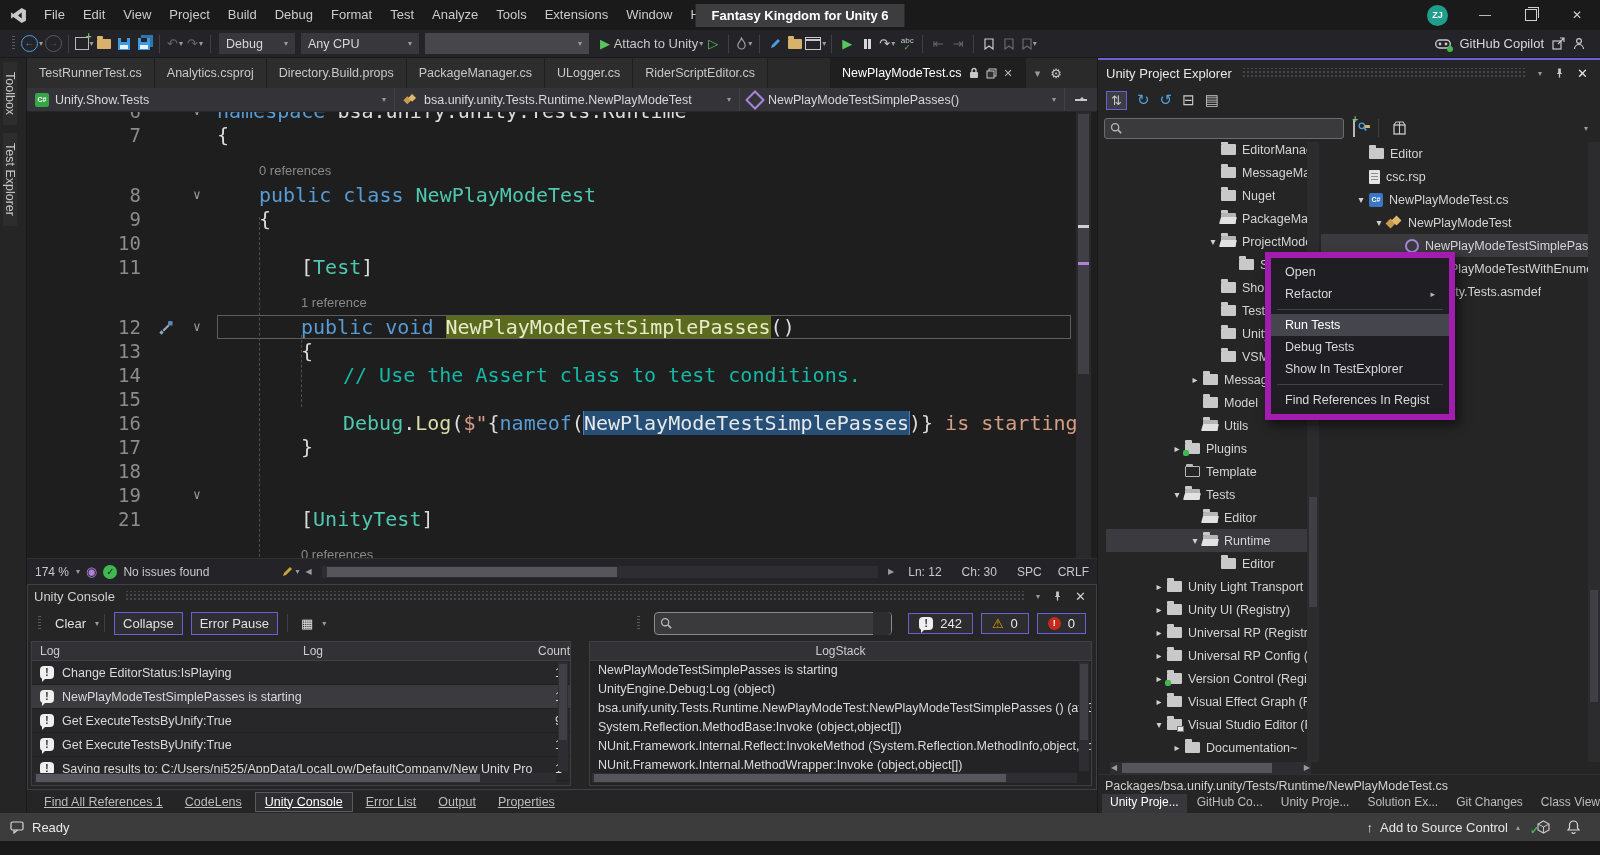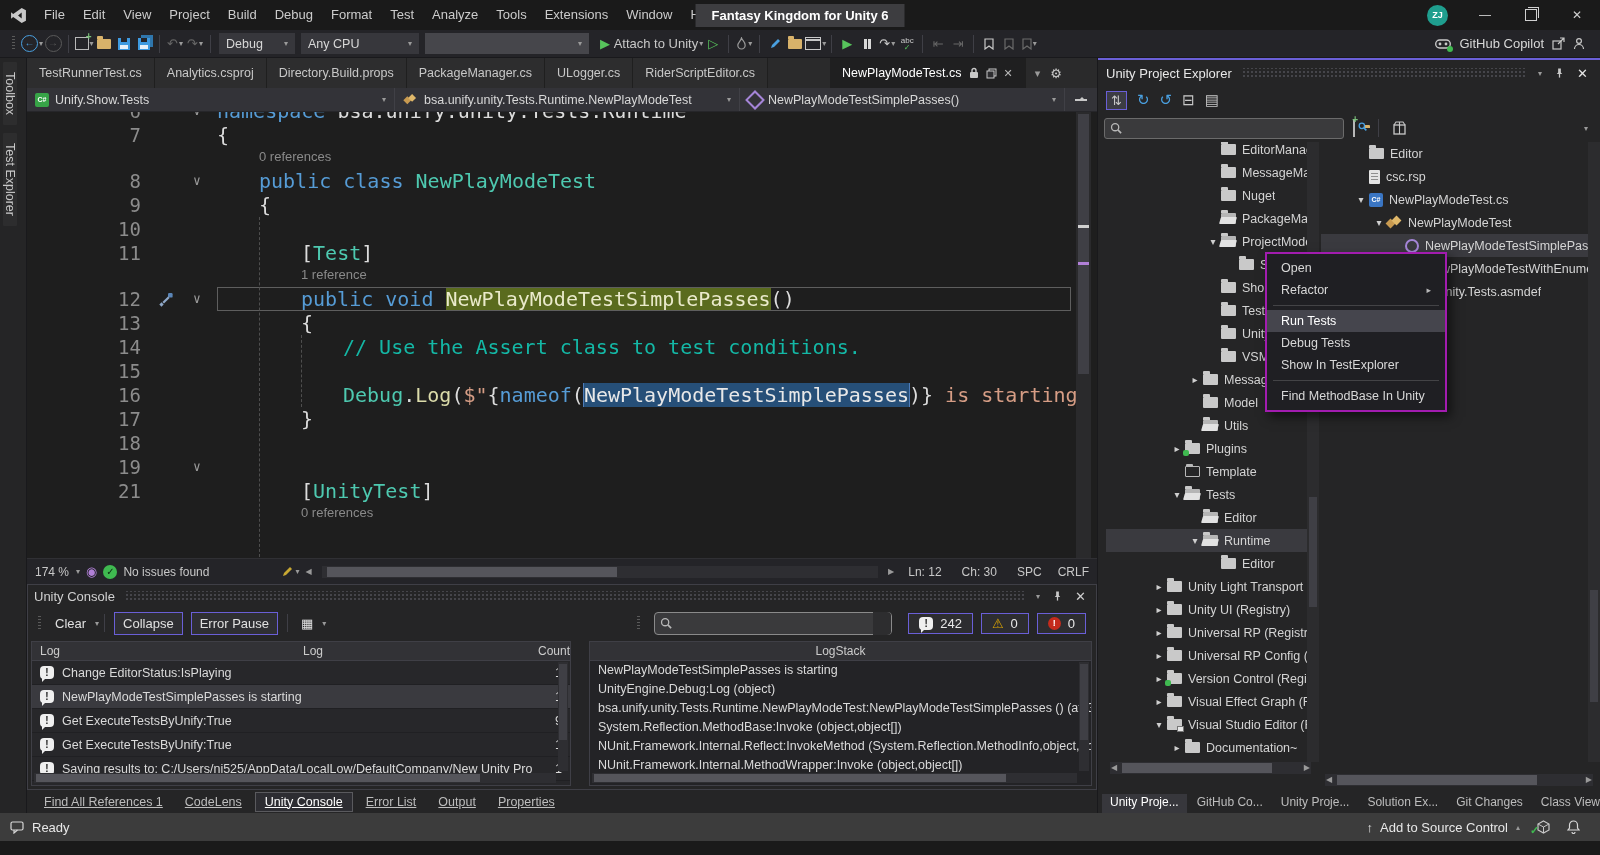--- a/index.html
+++ b/index.html
@@ -74,21 +74,21 @@
 
   
   .codearea{left:27px;top:112px;width:1070px;height:446px;background:#1E1E1E;overflow:hidden;z-index:1;}
   .code-scroll{margin-top:-13px;position:relative;}
   .cl-row{display:flex;height:24px;line-height:24px;font-family:"DejaVu Sans Mono",monospace;font-size:20px;white-space:pre;position:relative;}
   .cl-num{width:128px;padding-right:14px;box-sizing:border-box;text-align:right;color:#8C8C8C;flex:none;font-size:19px;}
   .cl-tool{width:22px;flex:none;display:flex;align-items:center;justify-content:center;}
   .cl-fold{width:40px;flex:none;color:#9A9A9A;font-size:13px;text-align:center;}
   .cl-code{flex:1;overflow:hidden;}
   .cl-row.current::after{content:"";position:absolute;left:190px;right:26px;top:0;bottom:0;border:1px solid #5E5E5E;pointer-events:none;}
-  .lens-row{height:22px;line-height:20px;padding-left:190px;}
+  .lens-row{height:22px;line-height:20px;padding-left:190px;margin-top:14px;}
   .lens{font-family:"Liberation Sans",sans-serif;font-size:13px;color:#8A8A8A;}
   .tk-kw{color:#569CD6;} .tk-ty{color:#4EC9B0;} .tk-me{color:#DCDCAA;} .tk-st{color:#D69D85;} .tk-cm{color:#14b8a6;} .tk-pl{color:#DCDCDC;}
   .tk-hg{background:#5A6B1E;color:#EAEACB;}
   .tk-hb{background:#264F78;color:#E8E8E8;box-shadow:0 0 0 1px #4E7CB8;}
   .iguide{position:absolute;width:0;border-left:1px dashed #4E4E4E;}
   .vscroll{position:absolute;right:6px;top:0;bottom:0;width:15px;background:#2A2A2C;}
   .vthumb{position:absolute;left:2px;right:2px;background:#3F3F45;}
   .smark{position:absolute;left:2px;right:2px;height:3px;}
 
   
@@ -170,21 +170,21 @@
   .i-test{display:inline-block;width:10px;height:10px;border:2px solid #A585D8;border-radius:50%;box-sizing:content-box;flex:none;}
   .mid-vscroll{position:absolute;left:209px;top:0;bottom:0;width:12px;background:#2C2C2E;}
   .right-vscroll{position:absolute;right:0;top:0;bottom:0;width:12px;background:#2C2C2E;}
   .rp-hscrolls{position:absolute;left:0;right:0;top:704px;height:12px;}
   .rp-path{position:absolute;left:0;right:0;top:716px;height:22px;display:flex;align-items:center;padding:0 7px;color:#D0D0D0;font-size:12.5px;white-space:nowrap;overflow:hidden;background:#252526;border-top:1px solid #303034;}
   .rp-tabs{position:absolute;left:0;right:0;bottom:0;height:19px;display:flex;gap:2px;padding-left:4px;background:#252526;}
   .rptab{padding:1px 8px;color:#BDBDBD;font-size:12px;white-space:nowrap;}
   .rptab.active{background:#37373C;color:#FFF;}
 
   
-  .ctxmenu{left:1265px;top:252px;width:178px;background:#1F1F23;border:2px solid #a21caf;box-shadow:4px 5px 10px rgba(0,0,0,.55);z-index:30;padding:3px 0;}
+  .ctxmenu{left:1265px;top:252px;width:178px;background:#1F1F23;border:6px solid #a21caf;box-shadow:4px 5px 10px rgba(0,0,0,.55);z-index:30;padding:3px 0;}
   .cm-item{height:22px;line-height:22px;padding:0 14px;color:#D8D8D8;font-size:12.5px;display:flex;align-items:center;}
   .cm-item.hl{background:#45454D;color:#FFF;}
   .cm-item .sub{margin-left:auto;font-size:9px;color:#B8B8B8;}
   .cm-sep{height:1px;background:#434346;margin:4px 6px;}
 
   
   .statusbar{left:0;top:813px;width:1600px;height:28px;background:#3C3C3C;display:flex;align-items:center;padding:0 10px;box-sizing:border-box;color:#E8E8E8;}
   .sb-right{margin-left:auto;display:flex;align-items:center;gap:16px;padding-right:10px;}
   .scc{position:relative;}
   .scc .chk{position:absolute;left:-6px;bottom:-3px;color:#3FB950;font-size:11px;font-weight:bold;}
@@ -865,20 +865,21 @@
           <span class="arrowglyph abs" style="left:1px;top:1px">◀</span>
           <div class="hscroll-thumb" style="left:12px;width:150px"></div>
           <span class="arrowglyph abs" style="right:1px;top:1px">▶</span>
         </div>
       <div class="hscroll-track abs" style="left:223px;width:268px;top:0">
           <span class="arrowglyph abs" style="left:1px;top:1px">◀</span>
           <div class="hscroll-thumb" style="left:12px;width:200px"></div>
           <span class="arrowglyph abs" style="right:1px;top:1px">▶</span>
         </div>
     </div>
+    <div class="rp-path">Packages/bsa.unify.unity/Tests/Runtime/NewPlayModeTest.cs</div>
     <div class="rp-tabs" id="explorer-tabs">
         <div class="rptab active">Unity Proje...</div>
         <div class="rptab">GitHub Co...</div>
         <div class="rptab">Unity Proje...</div>
         <div class="rptab">Solution Ex...</div>
         <div class="rptab">Git Changes</div>
         <div class="rptab">Class View</div>
       </div>
   </div>
 
@@ -895,21 +896,21 @@
         <span>Run Tests</span>
       </div>
       <div class="cm-item">
         <span>Debug Tests</span>
       </div>
       <div class="cm-item">
         <span>Show In TestExplorer</span>
       </div>
       <div class="cm-sep"></div>
       <div class="cm-item">
-        <span>Find MethodBase In Unity</span>
+        <span>Find References In Regist</span>
       </div>
     </div>
 
   <div class="abs statusbar">
     <span style="margin-right:8px">
         <svg width="14" height="13" viewBox="0 0 14 13">
           <rect x="1" y="1" width="12" height="8" rx="1.5" fill="none" stroke="#D8D8D8" stroke-width="1.2"></rect>
           <path d="M4 9 L4 12 L7.5 9" fill="none" stroke="#D8D8D8" stroke-width="1.2"></path>
         </svg>
       </span>

